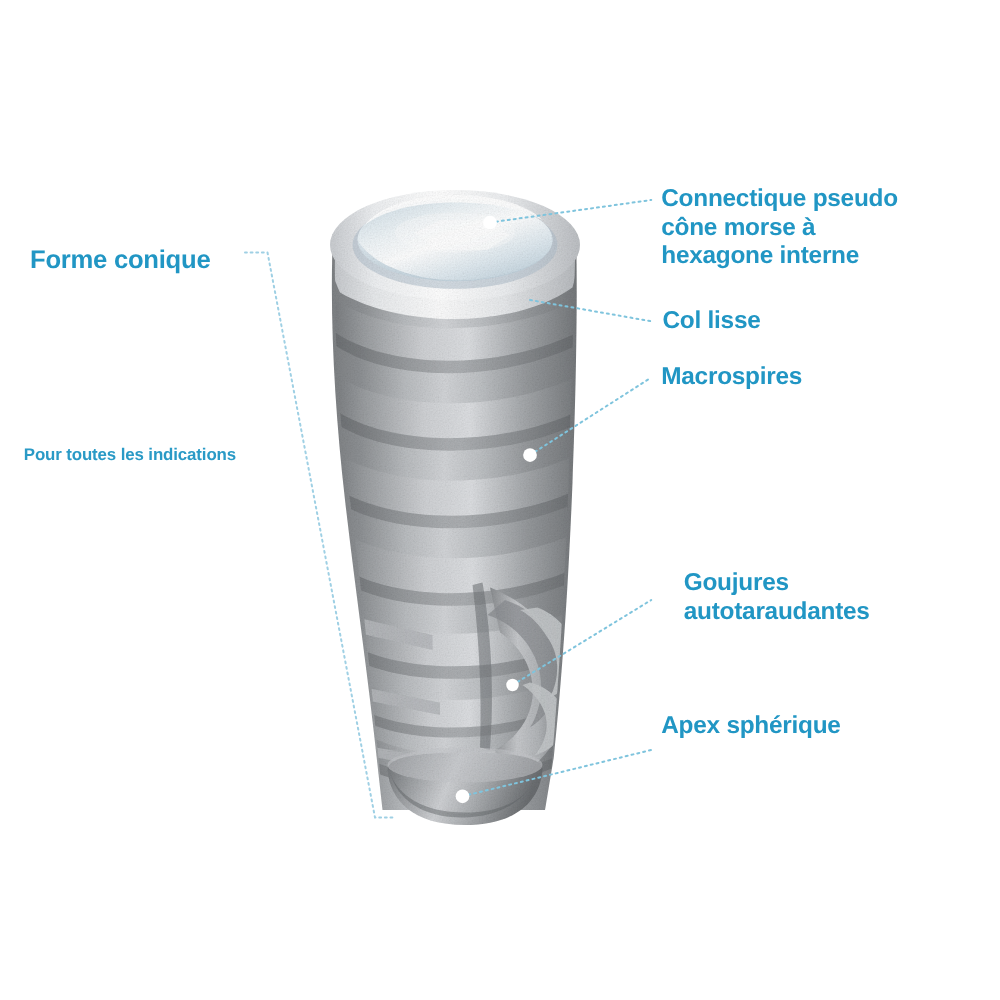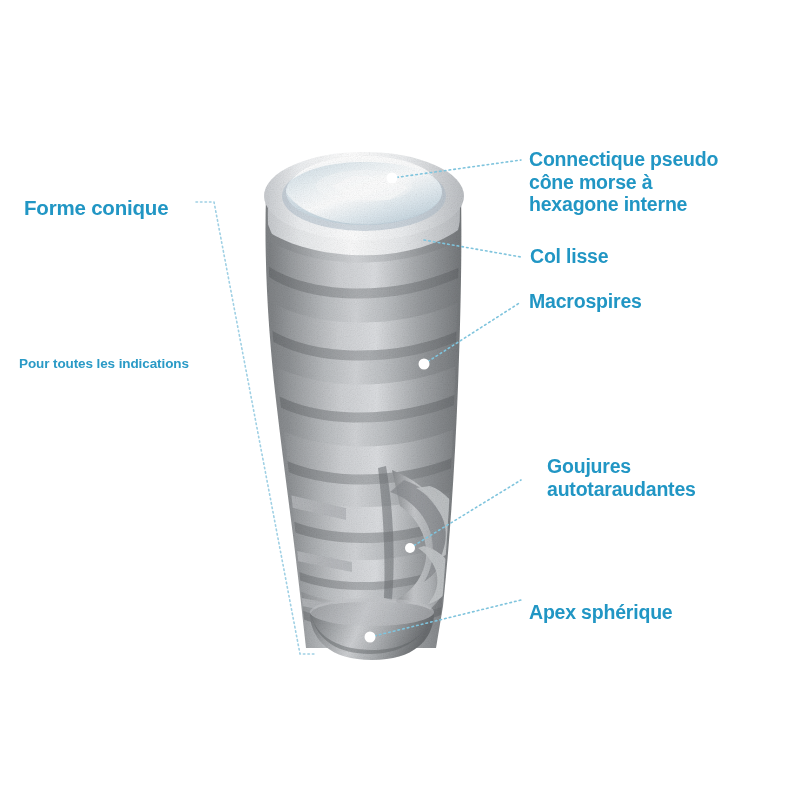--- a/index.html
+++ b/index.html
@@ -38,21 +38,21 @@
   .label-left-main { font-size: 20.5px; }
   .label-left-sub {
     font-size: 13.5px;
     font-weight: bold;
     letter-spacing: -0.1px;
   }
   #lbl-connectique { left: 529px; top: 148px; }
   #lbl-col        { left: 506px; top: 245px; margin-left: 24px; }
   #lbl-macro      { left: 529px; top: 290px; text-align: center; }
   #lbl-goujures   { left: 529px; top: 455px; margin-left: 18px; }
-  #lbl-apex       { left: 529px; top: 601px; }
+  #lbl-apex       { left: 529px; top: 569px; }
   #lbl-forme      { left: 24px;  top: 196px; }
   #lbl-indications{ left: 19px;  top: 356px; color:#2a9ac6; }
 </style>
 </head>
 <body>
 
 <div id="canvas">
 
   <svg id="figure-svg" viewBox="0 0 800 800">
     <defs>

